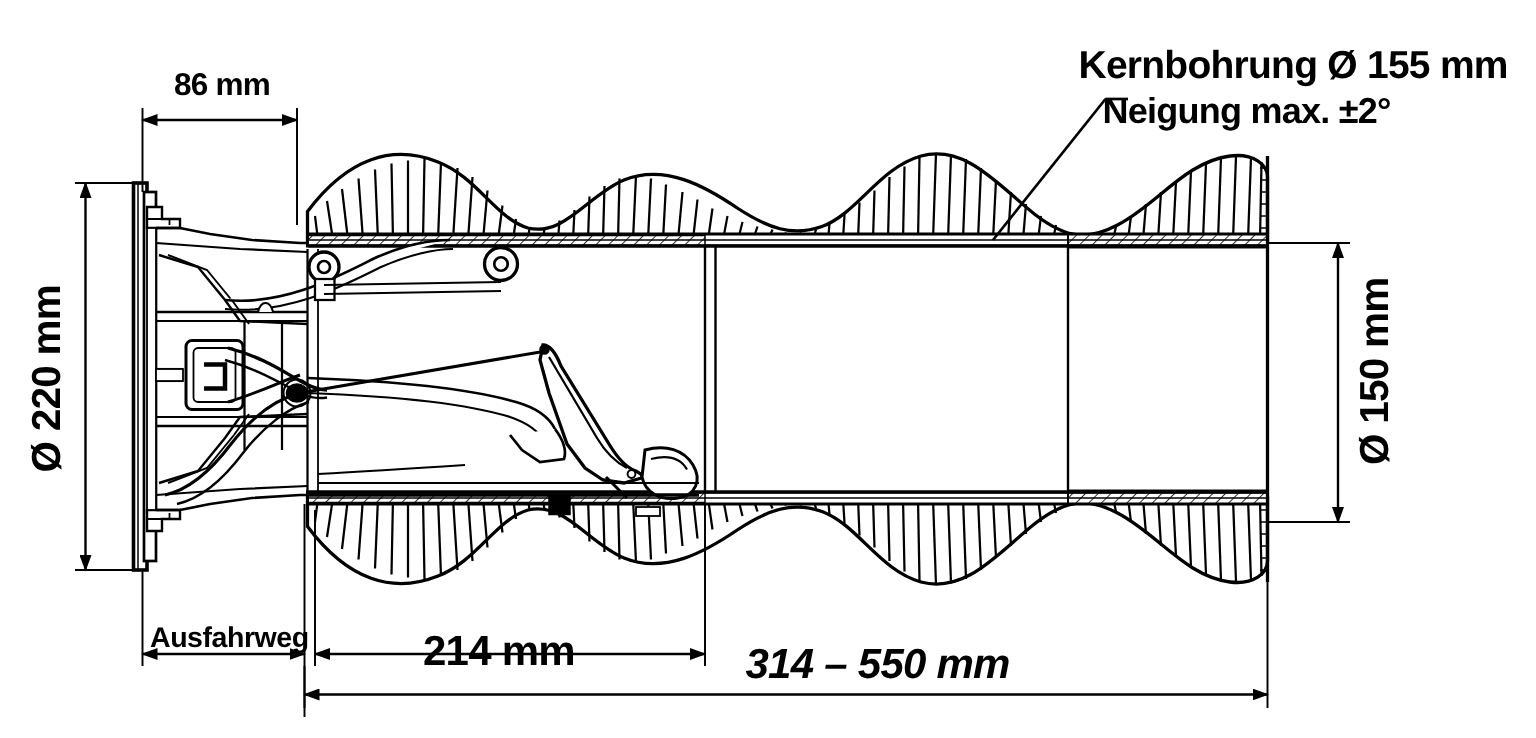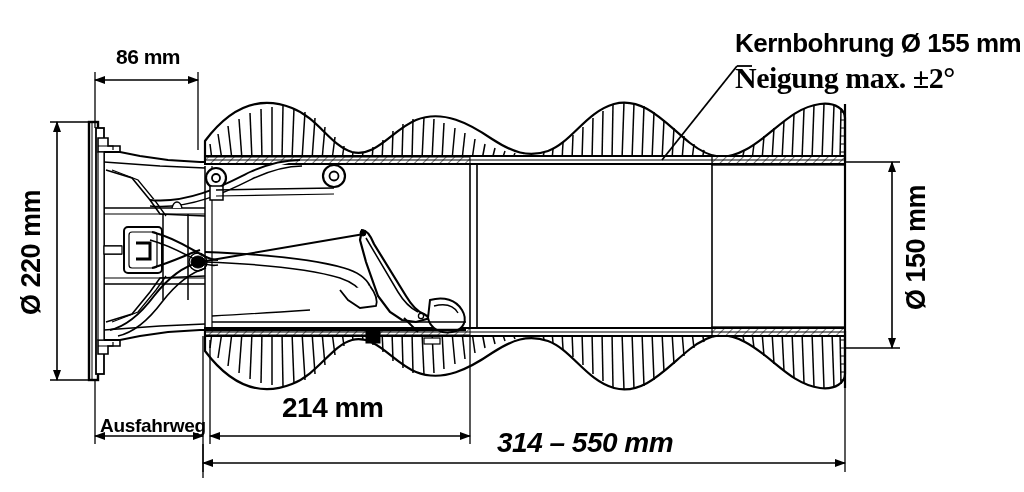--- a/index.html
+++ b/index.html
@@ -29,34 +29,33 @@
   .lbl {
     position: absolute;
     font-family: "Liberation Sans", sans-serif;
     font-weight: bold;
     color: #000000;
     white-space: nowrap;
     letter-spacing: -0.5px;
     line-height: 1;
   }
   #lbl-kernbohrung {
-    left: 735px; top: 30px;
+    left: 719px; top: 30px;
     font-size: 26px;
   }
   #lbl-neigung {
     left: 735px; top: 63px;
-    font-size: 30px;
-    font-family: Liberation Serif, serif;
+    font-size: 24px;
   }
   #lbl-86 {
     left: 116px; top: 46px;
     font-size: 21px;
   }
   #lbl-214 {
-    left: 282px; top: 394px;
+    left: 282px; top: 420px;
     font-size: 28px;
   }
   #lbl-314550 {
     left: 497px; top: 429px;
     font-size: 28px;
     font-style: italic;
   }
   #lbl-ausfahrweg {
     left: 100px; top: 416px;
     font-size: 19px;

